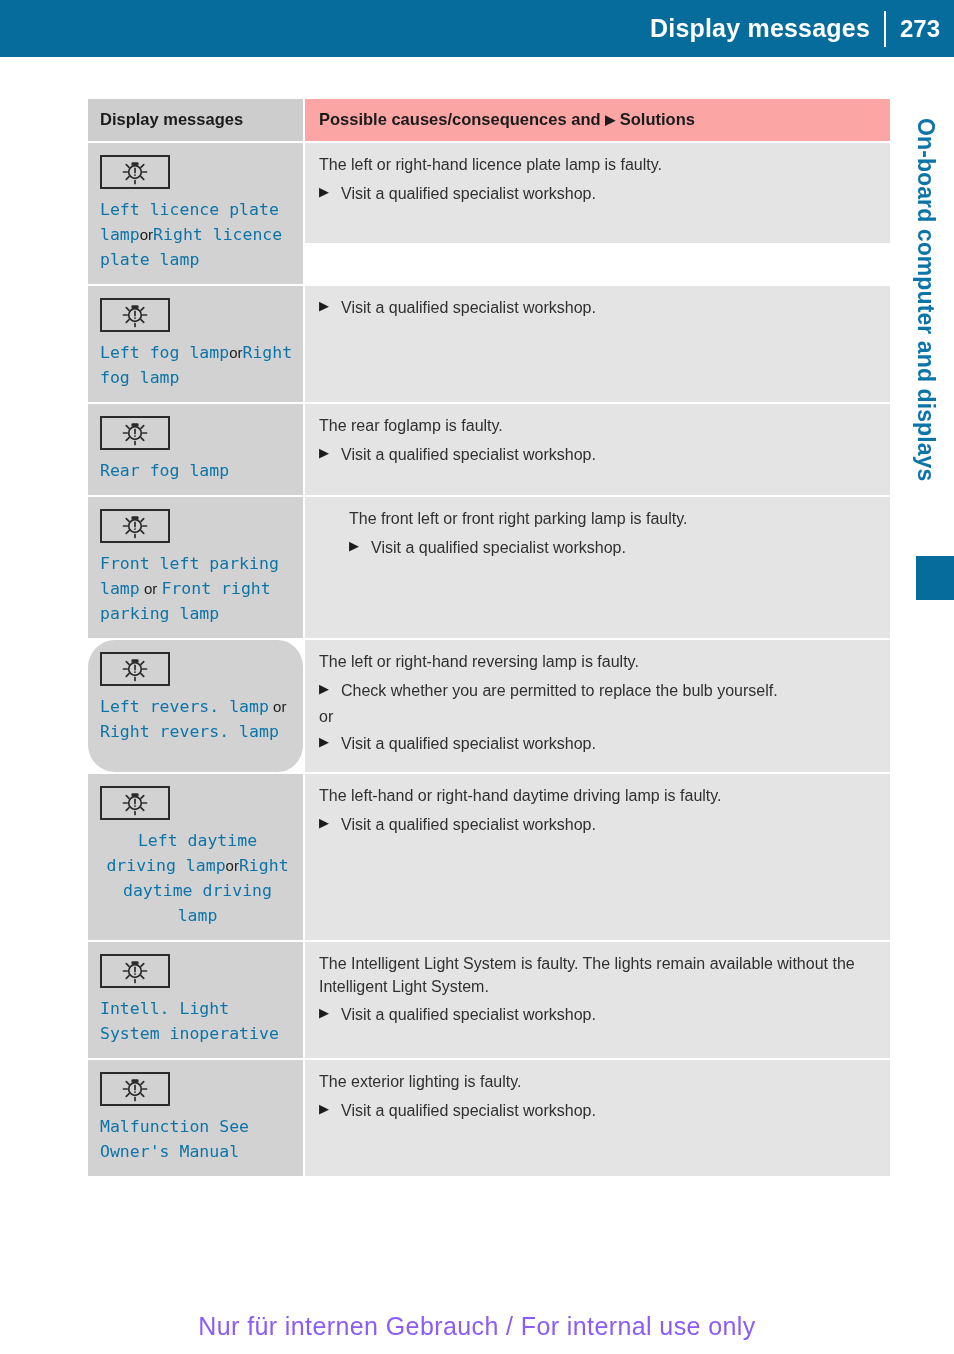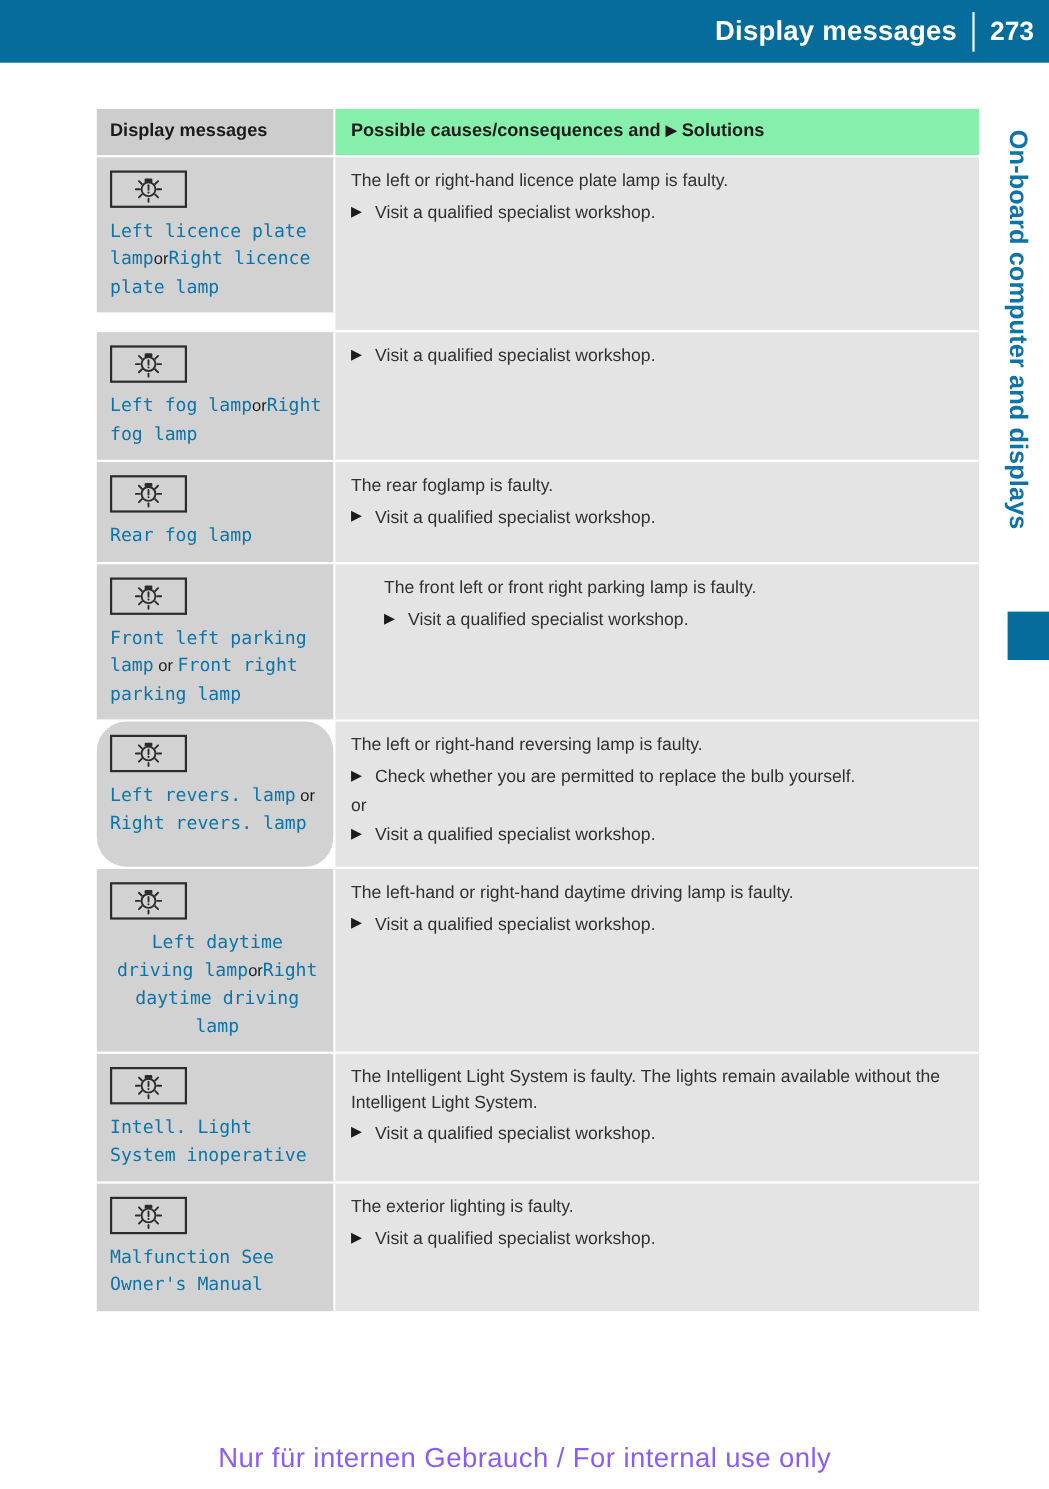--- a/index.html
+++ b/index.html
@@ -103,21 +103,21 @@
     box-sizing: border-box;
     padding: 11px 12px 12px 14px;
   }
 
   .head-row .cell-left,
   .head-row .cell-right {
     padding-top: 11px;
     padding-bottom: 11px;
   }
   .head-row .cell-left { background: #cdcdcd; }
-  .head-row .cell-right { background: #86efac; }
+  .head-row .cell-right { background: #fca5a5; }
   .head-text {
     font-size: 16.5px;
     font-weight: bold;
     color: #1b1b1b;
     line-height: 1.2;
   }
   .head-text .tri { font-size: 13px; vertical-align: 1px; }
 
   
   .msg-icon {
@@ -229,21 +229,21 @@
             <line x1="27.8" y1="13" x2="31.5" y2="13"></line>
             <line x1="11.3" y1="5.6" x2="14.0" y2="8.3"></line>
             <line x1="26.0" y1="17.7" x2="28.7" y2="20.4"></line>
             <line x1="11.3" y1="20.4" x2="14.0" y2="17.7"></line>
             <line x1="26.0" y1="8.3" x2="28.7" y2="5.6"></line>
             <line x1="20" y1="21.6" x2="20" y2="24.4"></line>
           </svg>
         </div>
         <div class="msg-text"><span>Left licence plate lamp</span><span class="or">or</span><span>Right licence plate lamp</span></div>
       </div>
-      <div class="cell-right" style="height: 157px;">
+      <div class="cell-right" style="height: 100px;">
         <div class="cause">The left or right-hand licence plate lamp is faulty.</div>
         <div class="sol"><span class="tri">▶</span><span>Visit a qualified specialist workshop.</span></div>
       </div>
     </div>
     <div class="row">
       <div class="cell-left" style="height: 116px;">
         <div class="msg-icon">
           <svg width="40" height="26" viewBox="0 0 40 26" fill="none" stroke="#2b2b2b" stroke-width="1.7" stroke-linecap="round">
             <path d="M16.5 6.5 L16.5 4.2 Q16.5 3.2 17.5 3.2 L22.5 3.2 Q23.5 3.2 23.5 4.2 L23.5 6.5" fill="#2b2b2b" stroke="none"></path>
             <circle cx="20" cy="13" r="6.3"></circle>

